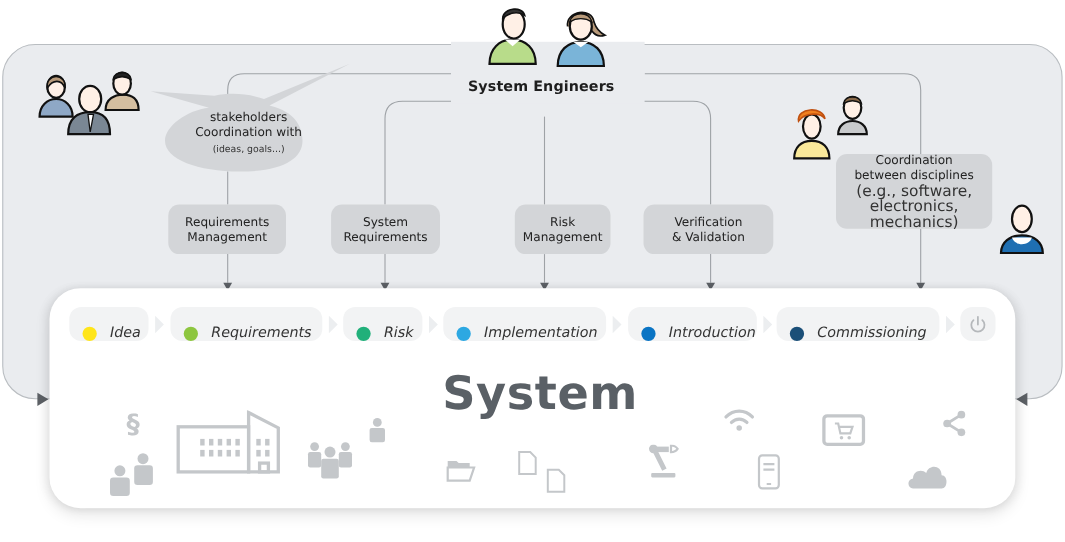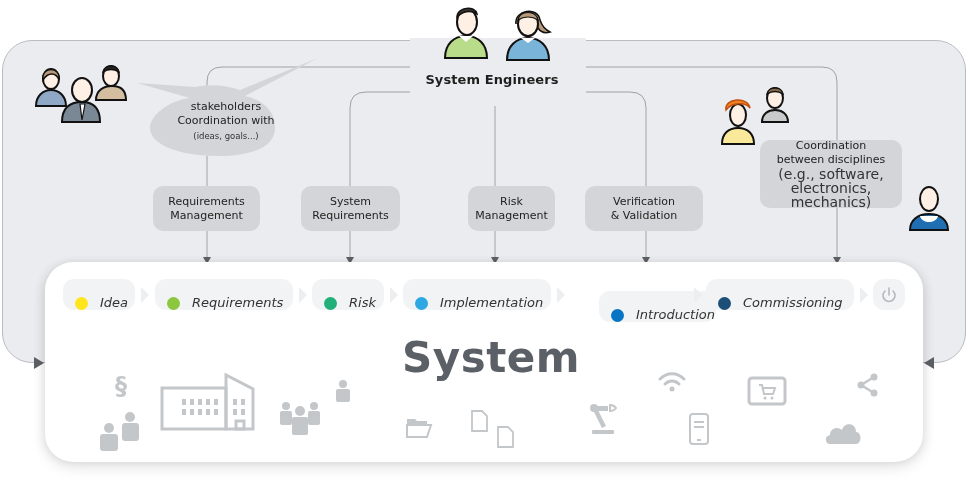--- a/index.html
+++ b/index.html
@@ -181,21 +181,21 @@
 <div class="phase" style="left:312px;width:72px;">
   <span class="dot" style="background: rgb(33, 176, 122);"></span>
   <span class="label">Risk</span>
 </div>
 <div class="chev" style="left:390px;"></div>
 <div class="phase" style="left:403px;width:148px;">
   <span class="dot" style="background: rgb(45, 168, 226);"></span>
   <span class="label">Implementation</span>
 </div>
 <div class="chev" style="left:557px;"></div>
-<div class="phase" style="left:599px;width:117px;margin-top:12px;">
+<div class="phase" style="left:571px;width:117px;">
   <span class="dot" style="background: rgb(10, 116, 196);"></span>
   <span class="label">Introduction</span>
 </div>
 <div class="chev" style="left:694px;"></div>
 <div class="phase" style="left:706px;width:148px;">
   <span class="dot" style="background: rgb(27, 79, 120);"></span>
   <span class="label">Commissioning</span>
 </div>
 <div class="chev" style="left:860px;"></div>
 <div id="power-btn">

